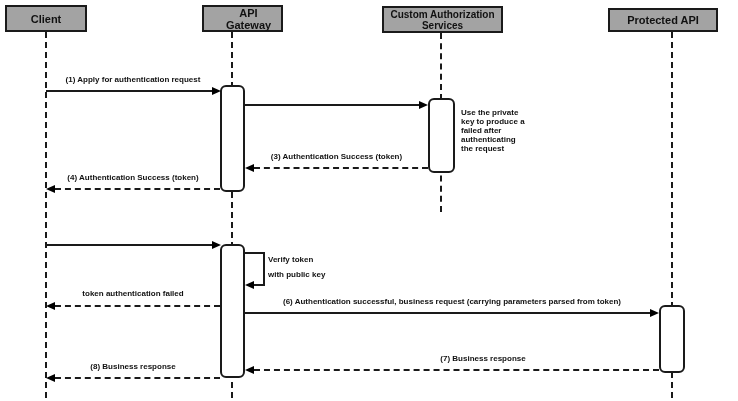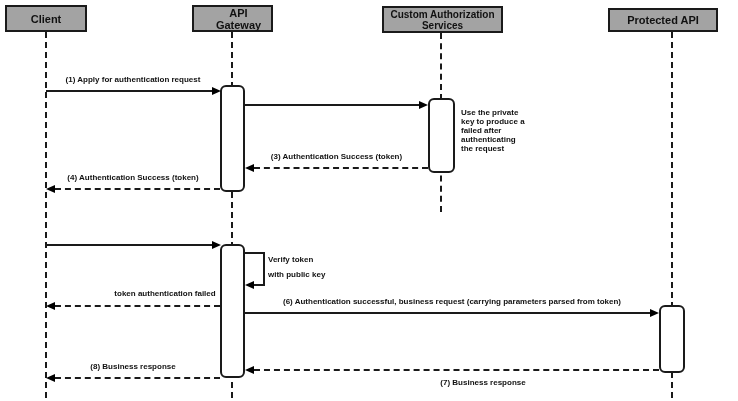--- a/index.html
+++ b/index.html
@@ -25,21 +25,21 @@
         line-height:9px;z-index:4;text-align:left;}
 </style>
 </head>
 <body>
 
 <div class="canvas">
 
   <div class="actor" style="left:5px;top:5px;width:82px;height:27px;">
     <span>Client</span>
   </div>
-  <div class="actor" style="left:192px;top:5px;width:81px;height:27px;padding-left:12px;">
+  <div class="actor" style="left:202px;top:5px;width:81px;height:27px;padding-left:12px;">
     <span>API Gateway</span>
   </div>
   <div class="actor" style="left:382px;top:6px;width:121px;height:27px;font-size:10px;line-height:11px;">
     <span>Custom Authorization Services</span>
   </div>
   <div class="actor" style="left:608px;top:8px;width:110px;height:24px;">
     <span>Protected API</span>
   </div>
 
   <div class="lifeline" style="left:45px;top:32px;height:366px;"></div>
@@ -78,27 +78,27 @@
 
   <div class="line" style="left:245px;top:252px;width:20px;"></div>
   <div class="vline" style="left:263px;top:252px;height:34px;"></div>
   <div class="line" style="left:254px;top:284px;width:11px;"></div>
   <div class="arr l" style="left:245px;top:281px;"></div>
   <div class="lbl pre" style="left:268px;top:252px;width:75px;">Verify token
 with public key</div>
 
   <div class="line dash" style="left:55px;top:305px;width:165px;"></div>
   <div class="arr l" style="left:46px;top:302px;"></div>
-  <div class="lbl" style="left:46px;top:289px;width:174px;padding-left:32px;">token authentication failed</div>
+  <div class="lbl" style="left:46px;top:289px;width:174px;">token authentication failed</div>
 
   <div class="line" style="left:245px;top:312px;width:405px;"></div>
   <div class="arr r" style="left:650px;top:309px;"></div>
   <div class="lbl" style="left:245px;top:297px;width:414px;">(6) Authentication successful, business request (carrying parameters parsed from token)</div>
 
   <div class="line dash" style="left:254px;top:369px;width:405px;"></div>
   <div class="arr l" style="left:245px;top:366px;"></div>
-  <div class="lbl" style="left:245px;top:354px;width:476px;margin-top:24px;">(7) Business response</div>
+  <div class="lbl" style="left:245px;top:354px;width:476px;">(7) Business response</div>
 
   <div class="line dash" style="left:55px;top:377px;width:165px;"></div>
   <div class="arr l" style="left:46px;top:374px;"></div>
   <div class="lbl" style="left:46px;top:362px;width:174px;">(8) Business response</div>
 
 </div>
 
 </body></html>

